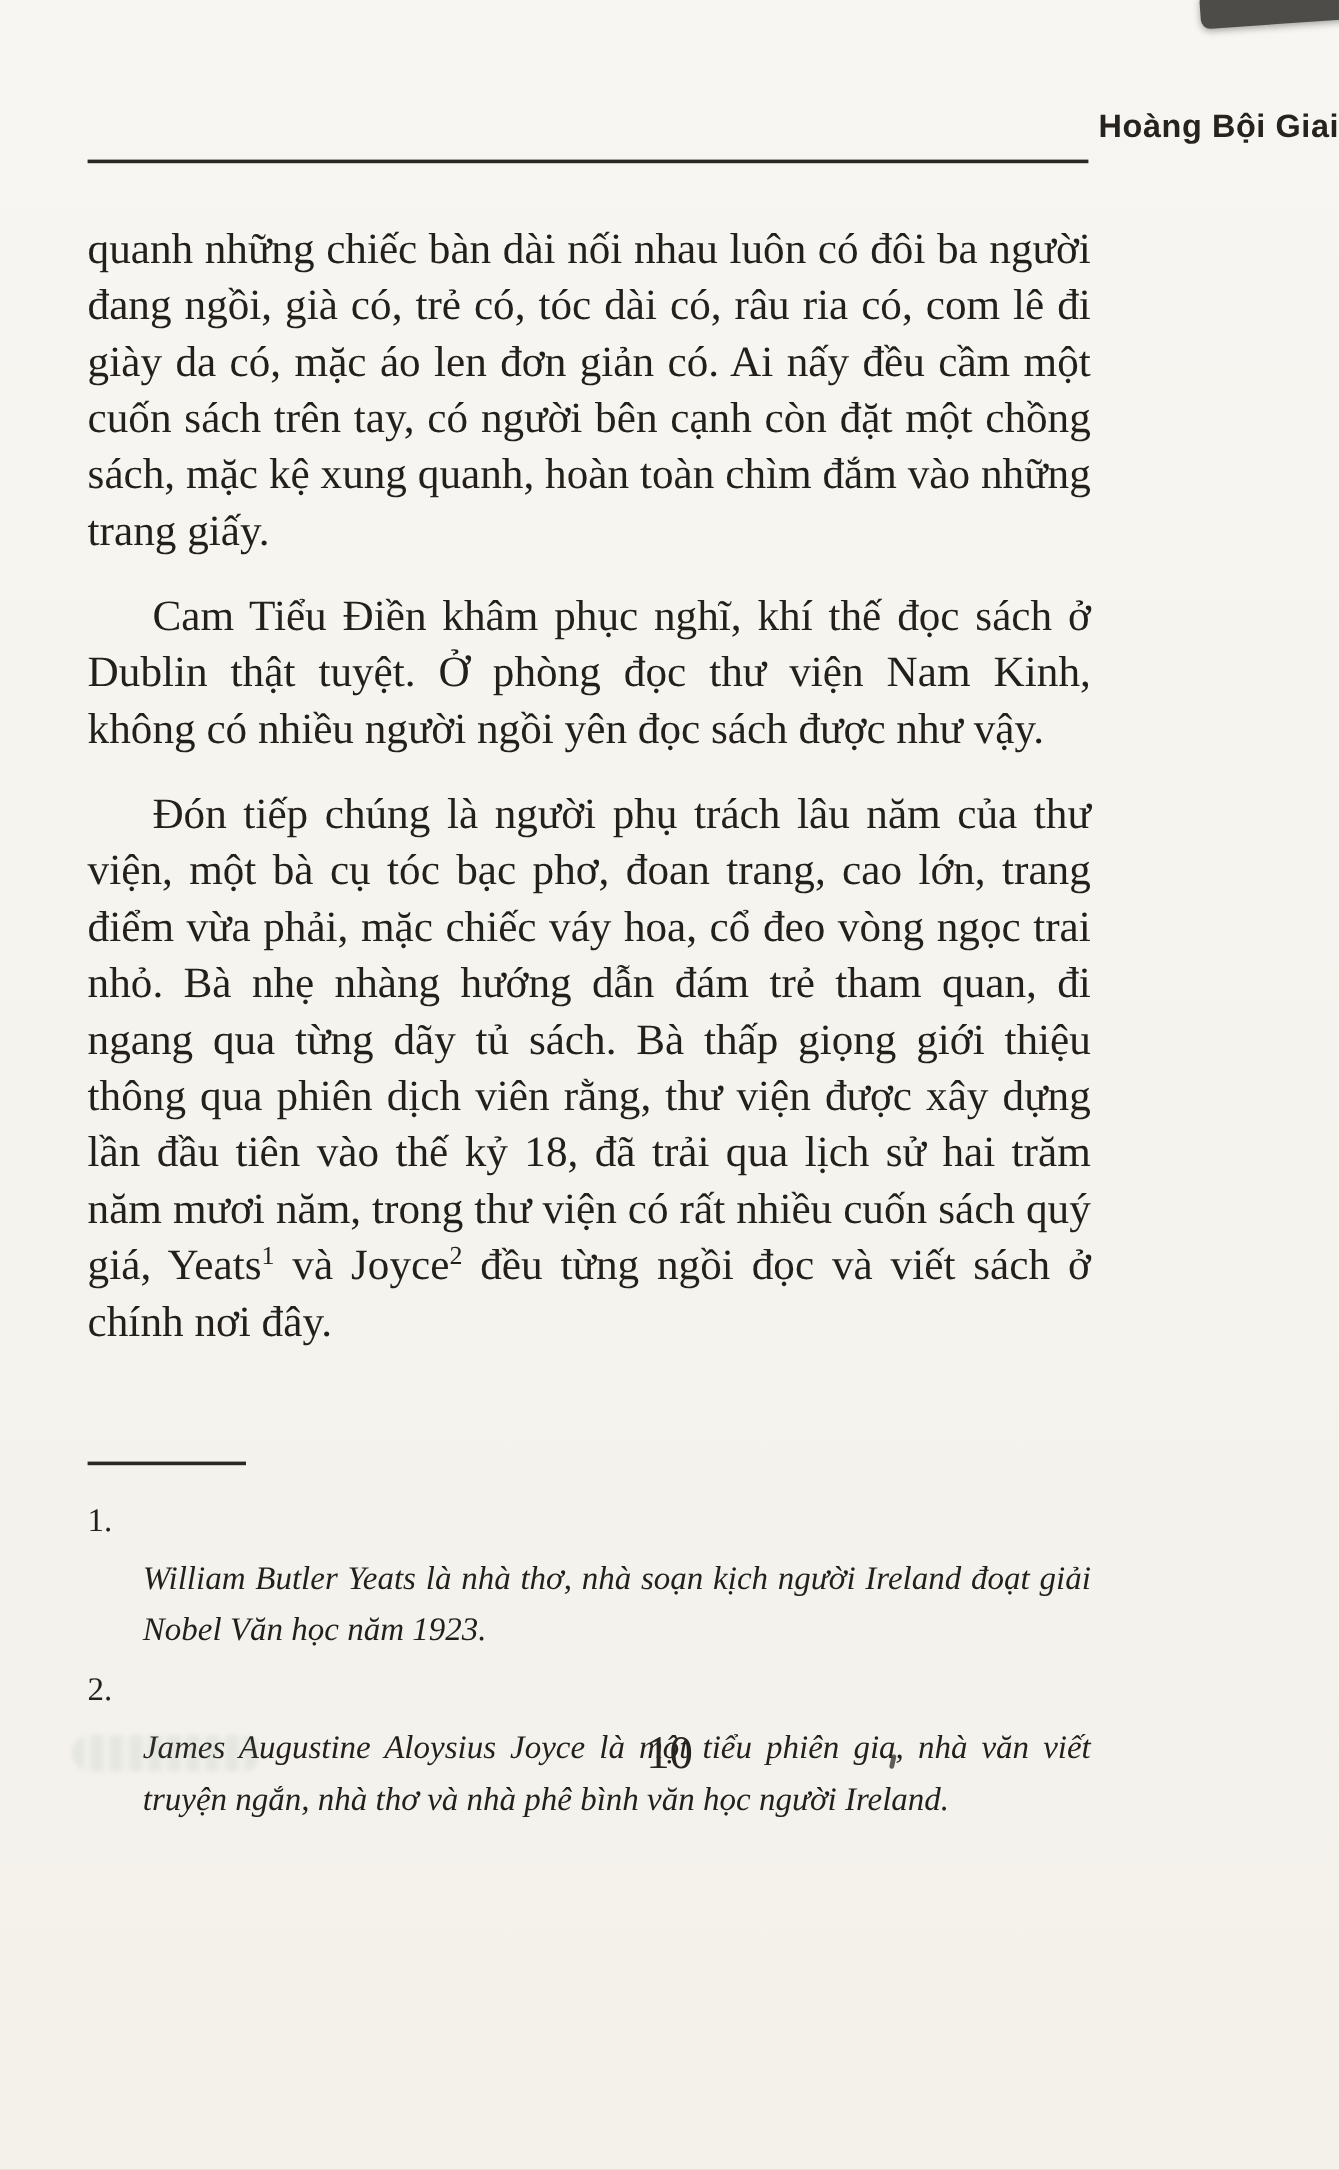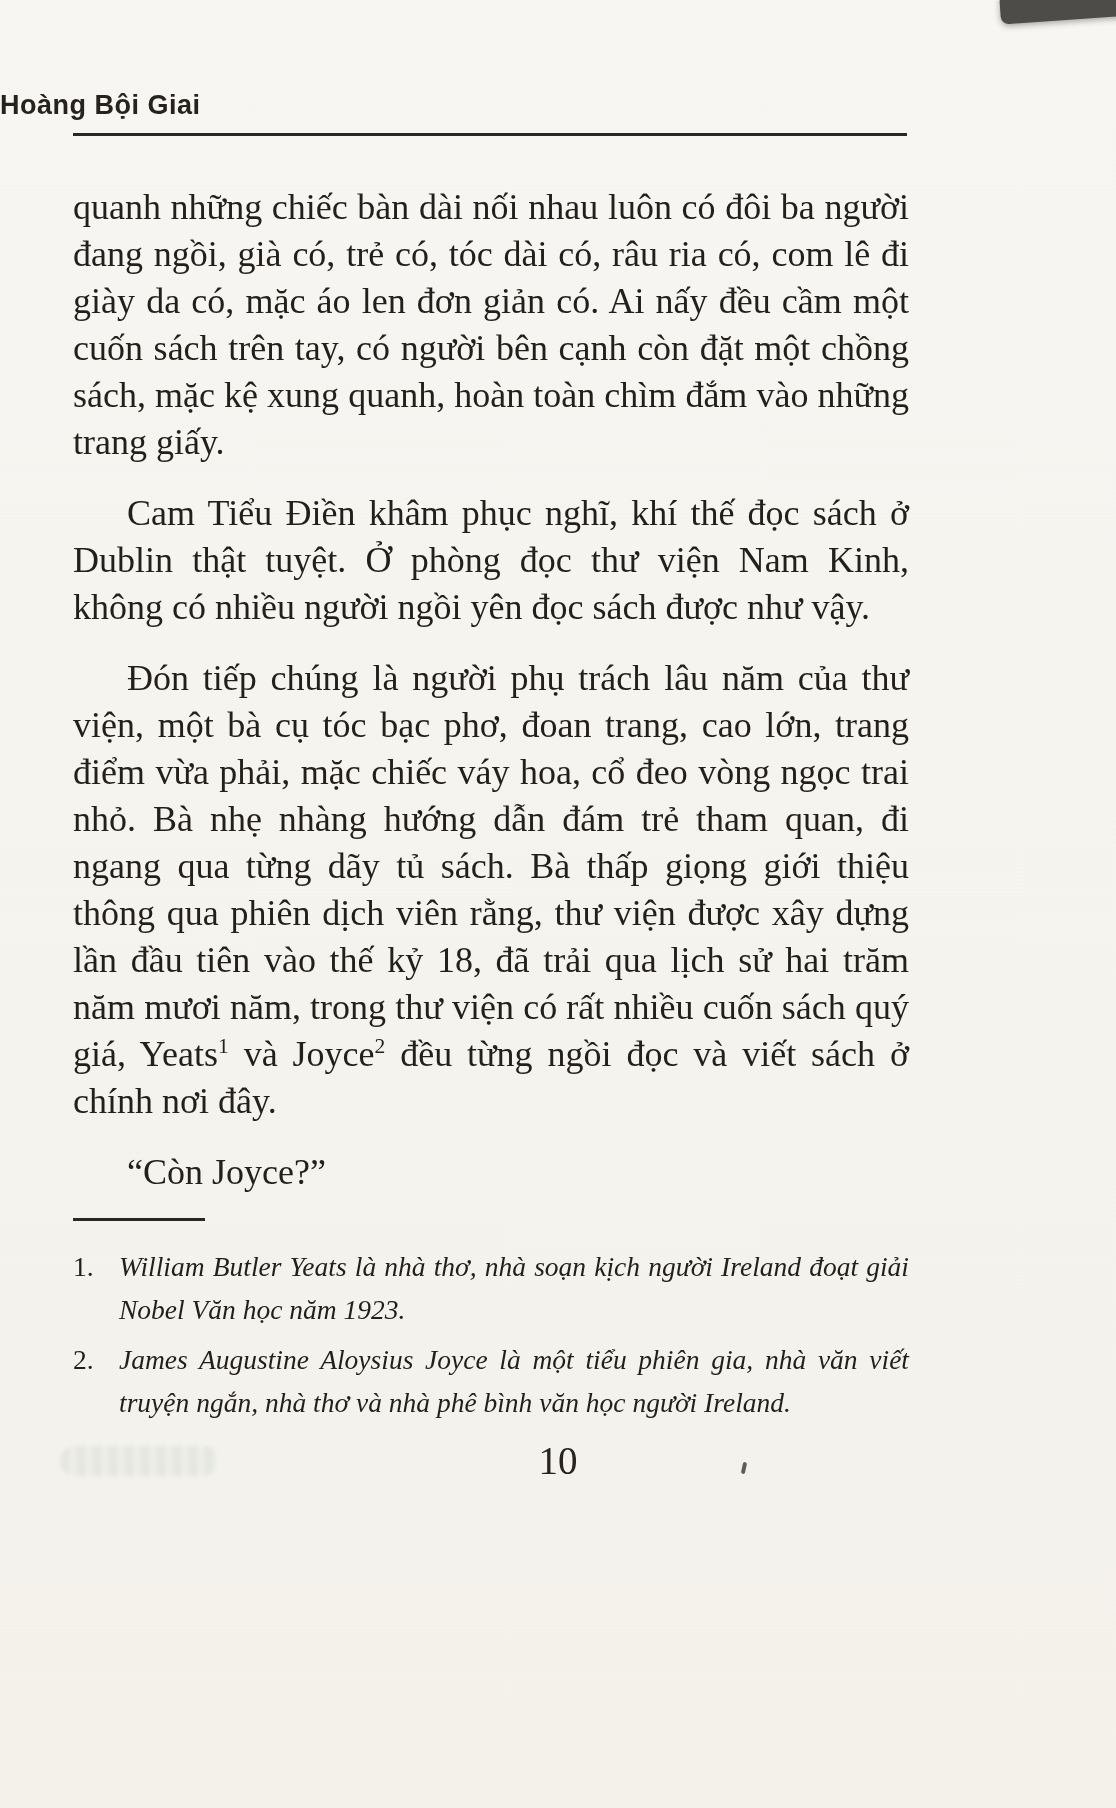--- a/index.html
+++ b/index.html
@@ -17,21 +17,21 @@
   .corner-artifact{
     position:absolute;top:-10px;right:-14px;
     width:130px;height:30px;
     background:#4e4c49;
     border-radius:8px;
     transform:rotate(-4deg);
     box-shadow:0 2px 6px rgba(60,58,55,.45);
   }
   .running-title{
     position:absolute;top:90px;left:0;width:100%;
-    text-align:left;
+    text-align:right;
     font-family:"Liberation Sans", sans-serif;
     font-weight:700;
     font-size:27px;
     letter-spacing:.5px;
     color:#26221d;
   }
   .header-rule{
     position:absolute;top:133px;left:73px;
     width:834px;height:3px;
     background:#2b2722;
@@ -57,21 +57,21 @@
     margin-bottom:24px;
   }
   .footnote{
     display:flex;
     font-size:27.5px;
     line-height:43px;
     margin-bottom:7px;
     text-align:justify;
   }
   .fn-num{flex:none;width:46px;font-style:normal;}
-  .fn-text{font-style:italic;}
+  .fn-text{font-style:italic;margin-top:48px;}
   .page-number{
     position:absolute;top:1438px;left:0;width:100%;
     text-align:center;
     font-size:39px;
     color:#27231e;
   }
   
   .watermark{
     position:absolute;left:60px;top:1446px;
     width:158px;height:30px;
@@ -103,21 +103,20 @@
   <div class="header-rule"></div>
 
   <main class="body-text">
     <p class="para no-indent">quanh những chiếc bàn dài nối nhau luôn có đôi ba người đang ngồi, già có, trẻ có, tóc dài có, râu ria có, com lê đi giày da có, mặc áo len đơn giản có. Ai nấy đều cầm một cuốn sách trên tay, có người bên cạnh còn đặt một chồng sách, mặc kệ xung quanh, hoàn toàn chìm đắm vào những trang giấy.</p>
 
     <p class="para space-before">Cam Tiểu Điền khâm phục nghĩ, khí thế đọc sách ở Dublin thật tuyệt. Ở phòng đọc thư viện Nam Kinh, không có nhiều người ngồi yên đọc sách được như vậy.</p>
 
     <p class="para space-before"><span>Đón tiếp chúng là người phụ trách lâu năm của thư viện, một bà cụ tóc bạc phơ, đoan trang, cao lớn, trang điểm vừa phải, mặc chiếc váy hoa, cổ đeo vòng ngọc trai nhỏ. Bà nhẹ nhàng hướng dẫn đám trẻ tham quan, đi ngang qua từng dãy tủ sách. Bà thấp giọng giới thiệu thông qua phiên dịch viên rằng, thư viện được xây dựng lần đầu tiên vào thế kỷ 18, đã trải qua lịch sử hai trăm năm mươi năm, trong thư viện có rất nhiều cuốn sách quý giá, Yeats</span><sup>1</sup><span> và Joyce</span><sup>2</sup><span> đều từng ngồi đọc và viết sách ở chính nơi đây.</span></p>
 
 
-    <p class="para space-before">“Còn Joyce?”</p>
   </main>
 
   <section class="footnote-block">
     <div class="footnote-rule"></div>
 
     <div class="footnote">
       <span class="fn-num">1.</span>
       <span class="fn-text">William Butler Yeats là nhà thơ, nhà soạn kịch người Ireland đoạt giải Nobel Văn học năm 1923.</span>
     </div>
 

